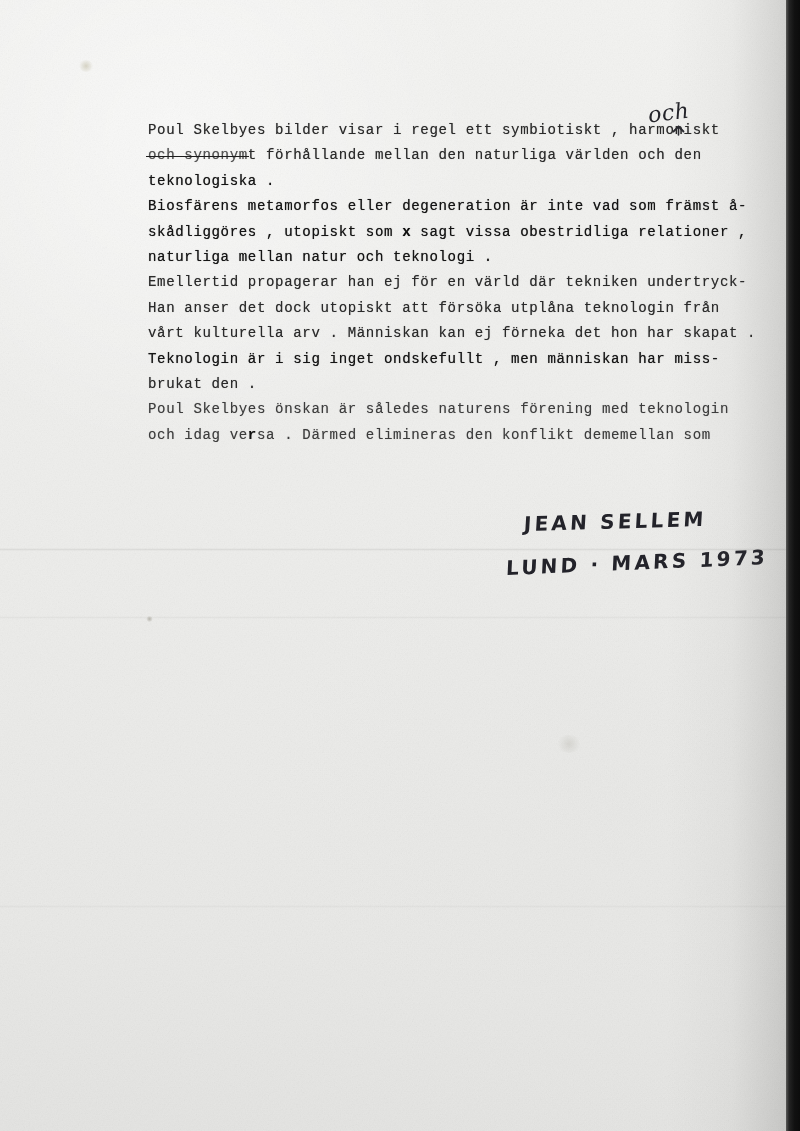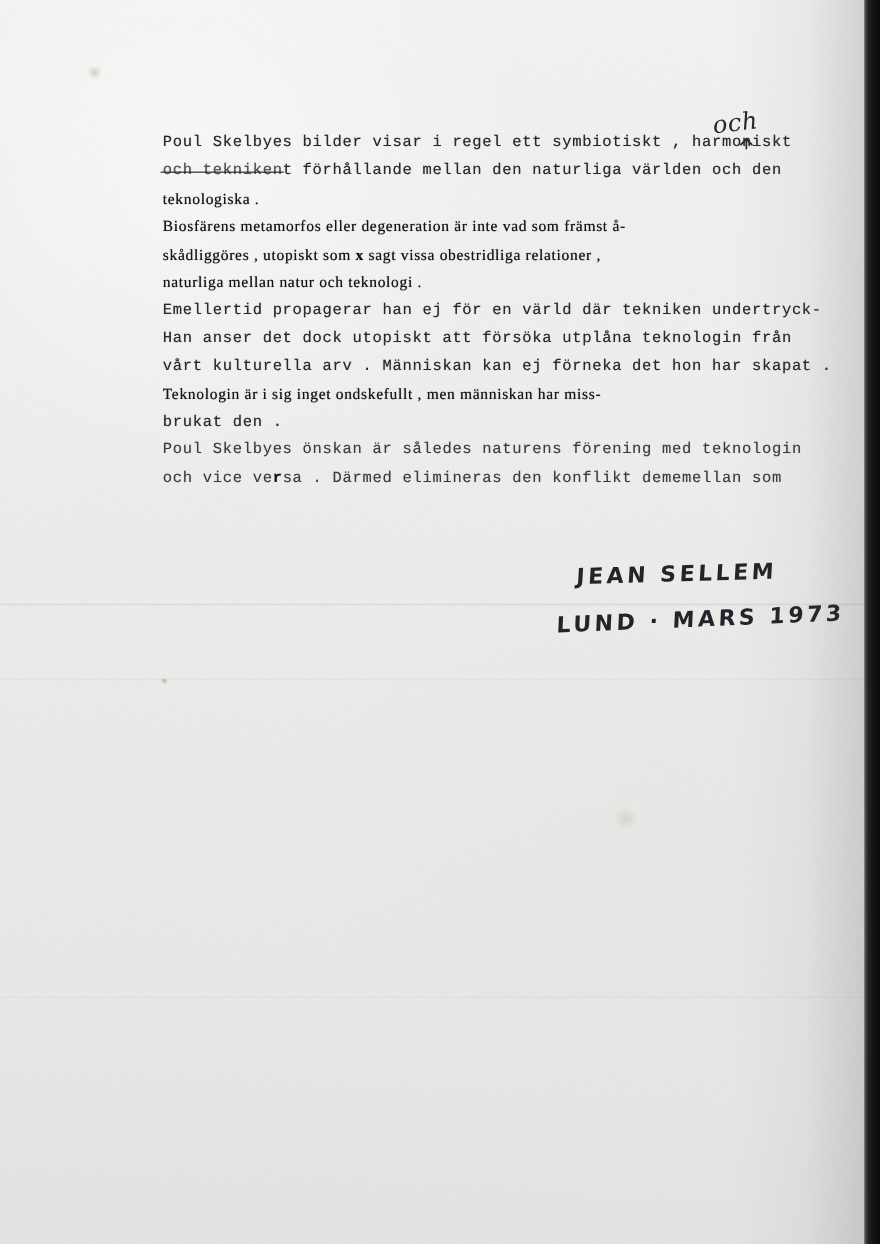--- a/index.html
+++ b/index.html
@@ -101,21 +101,21 @@
     white-space: pre;
     font-size: 14.1px;
     letter-spacing: 0.62px;
     color: #1b1b1b;
     text-shadow: 0 0 0.7px rgba(40,40,40,0.55);
   }
 
   
   .ink-light  { color: #3c3c3c; text-shadow: 0 0 0.8px rgba(70,70,70,0.45); }
   .ink-mid    { color: #2a2a2a; }
-  .ink-dark   { color: #141414; text-shadow: 0 0 0.7px rgba(20,20,20,0.7); font-family: Liberation Serif, serif; }
+  .ink-dark   { color: #141414; text-shadow: 0 0 0.7px rgba(20,20,20,0.7); }
 
   
   .struck {
     position: relative;
     color: #555;
   }
   .struck::after {
     content: "";
     position: absolute;
     left: -2px;
@@ -208,21 +208,21 @@
     <div class="spot s3"></div>
 
     <div class="crease c1"></div>
     <div class="crease c2"></div>
     <div class="crease c3"></div>
 
     <div id="typescript">
 
       <div class="tline ink-mid">Poul Skelbyes bilder visar i regel ett symbiotiskt , harmoniskt</div>
 
-      <div class="tline ink-mid"><span class="struck">och tekniken</span><span>t förhållande mellan den naturliga världen och den</span></div>
+      <div class="tline ink-mid"><span class="struck">och synonym</span><span>t förhållande mellan den naturliga världen och den</span></div>
 
       <div class="tline ink-dark">teknologiska .</div>
 
       <div class="tline ink-dark">Biosfärens metamorfos eller degeneration är inte vad som främst å-</div>
 
       <div class="tline ink-dark"><span>skådliggöres , utopiskt som </span><span class="overstrike">x</span><span> sagt vissa obestridliga relationer ,</span></div>
 
       <div class="tline ink-dark">naturliga mellan natur och teknologi .</div>
 
       <div class="tline ink-mid">Emellertid propagerar han ej för en värld där tekniken undertryck-</div>
@@ -231,21 +231,21 @@
       <div class="tline ink-mid">Han anser det dock utopiskt att försöka utplåna teknologin från</div>
 
       <div class="tline ink-mid">vårt kulturella arv . Människan kan ej förneka det hon har skapat .</div>
 
       <div class="tline ink-dark">Teknologin är i sig inget ondskefullt , men människan har miss-</div>
 
       <div class="tline ink-mid">brukat den .</div>
 
       <div class="tline ink-light">Poul Skelbyes önskan är således naturens förening med teknologin</div>
 
-      <div class="tline ink-light"><span>och vice ve</span><span class="overstrike">r</span><span>sa . Därmed elimineras den konflikt dememellan som</span></div>
+      <div class="tline ink-light"><span>och idag ve</span><span class="overstrike">r</span><span>sa . Därmed elimineras den konflikt dememellan som</span></div>
 
 
     </div>
 
     <div id="insert-och">och</div>
 
     <svg id="insert-caret" viewBox="0 0 13 13" xmlns="http://www.w3.org/2000/svg">
       <path d="M1.5 7.5 L6.5 2.5 L11.5 7.5" stroke="#2a2a30" stroke-width="1.8" fill="none" stroke-linecap="round" stroke-linejoin="round"></path>
       <path d="M6.5 2.5 L6.5 11" stroke="#2a2a30" stroke-width="1.6" fill="none" stroke-linecap="round"></path>
     </svg>

